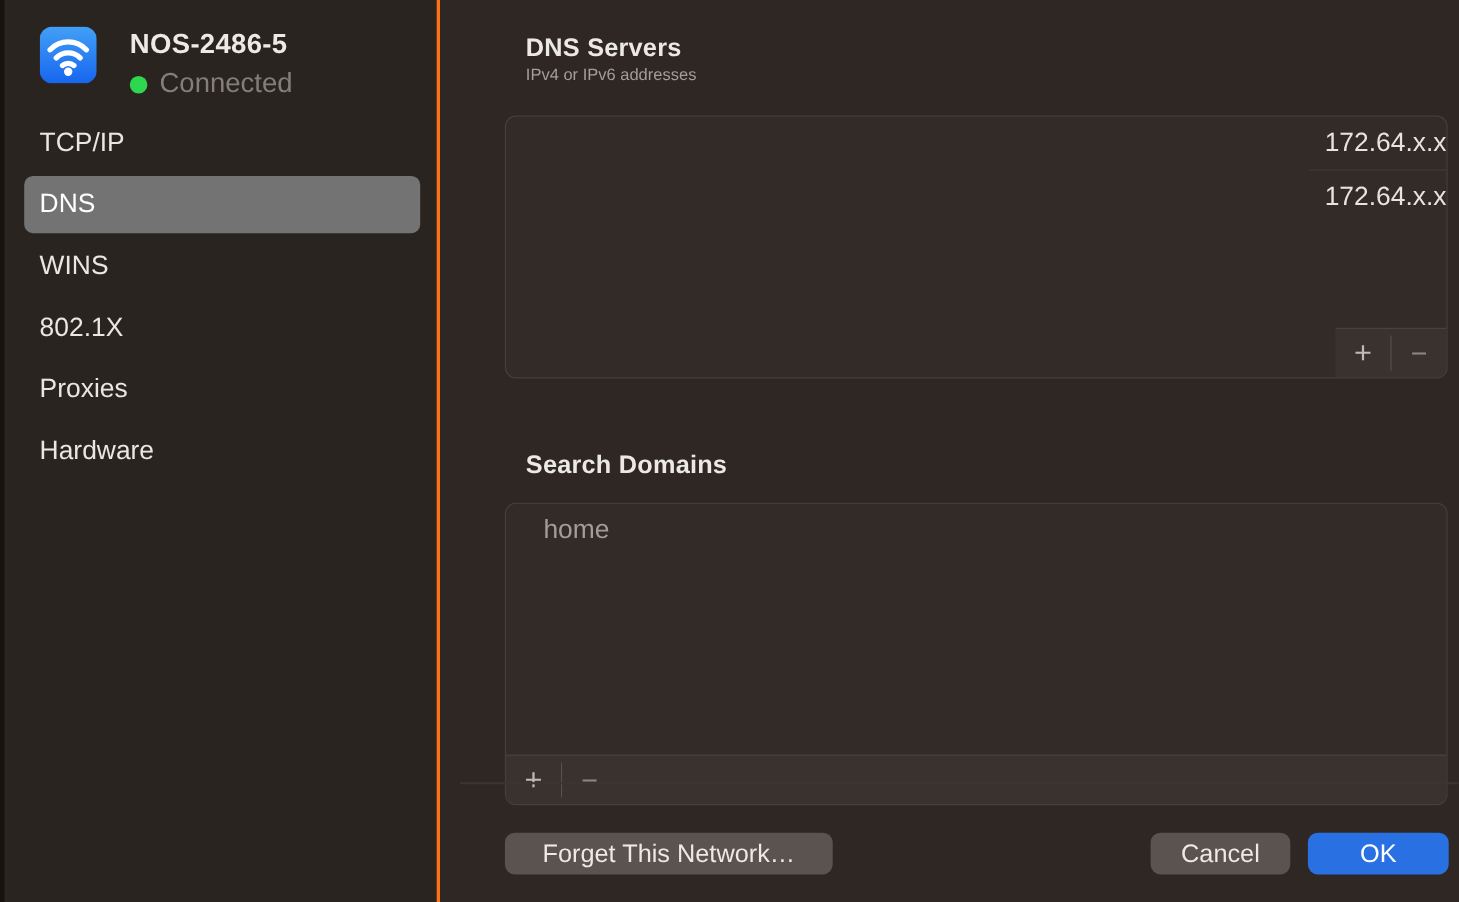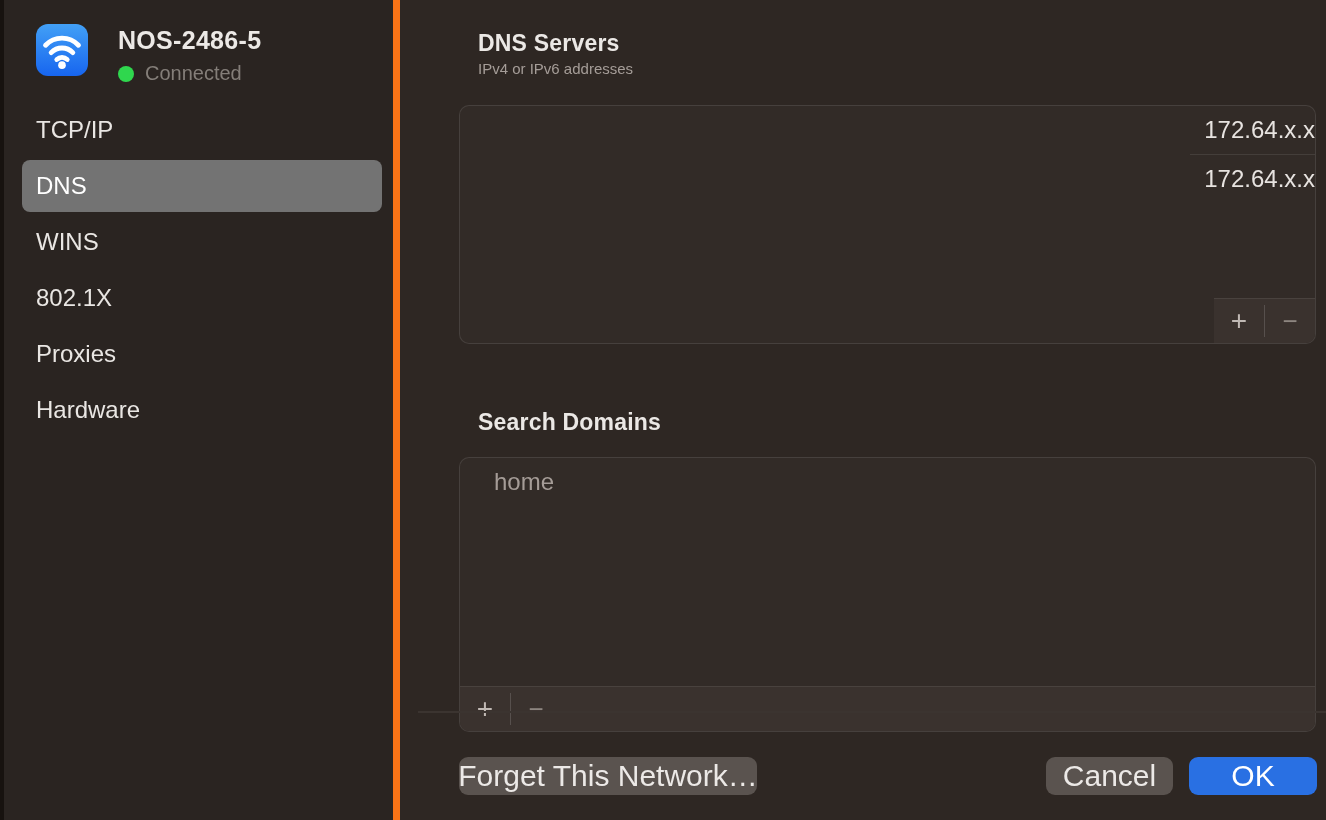--- a/index.html
+++ b/index.html
@@ -8,39 +8,39 @@
     font-family:"Liberation Sans","DejaVu Sans",sans-serif;
     background:#2e2723;
     color:#e7e3e0;
     position:relative;
   }
 
   
   .sidebar {
     position:absolute; left:0; top:0; width:400px; height:820px;
     background:#2a2421;
-    border-right:7px solid #f97316;
+    border-right:3px solid #f97316;
   }
   .window-edge {
     position:absolute; left:0; top:0; width:4px; height:820px;
     background:#17120f; z-index:5;
   }
   .net-header { position:absolute; left:36px; top:24px; display:flex; }
   .wifi-badge {
     width:52px; height:52px; border-radius:12px; overflow:hidden;
     flex:0 0 auto;
   }
   .net-titles { margin-left:30px; padding-top:2px; }
   .net-name { font-size:25px; font-weight:600; color:#ece9e6; letter-spacing:.3px; }
   .net-status { margin-top:7px; display:flex; align-items:center; }
   .status-dot {
     width:16px; height:16px; border-radius:50%; background:#2fd74e;
     margin-right:11px; flex:0 0 auto;
   }
-  .status-text { font-size:20px; color:#847e79; }
+  .status-text { font-size:25px; color:#847e79; }
 
   .side-list { position:absolute; left:22px; top:104px; width:360px; }
   .side-item {
     height:52px; display:flex; align-items:center;
     padding-left:14px; margin-bottom:4px;
     font-size:24px; color:#e9e6e3; border-radius:8px;
   }
   .side-item.selected { background:#737373; color:#ffffff; }
 
   
@@ -85,21 +85,21 @@
 
   .bottom-divider {
     position:absolute; left:0; top:711px; width:923px; height:2px;
     background:#3b3430;
   }
 
   
   .btn {
     position:absolute; top:757px; height:38px;
     display:flex; align-items:center; justify-content:center;
-    font-size:30px; color:#ece9e7;
+    font-size:23px; color:#ece9e7;
     background:#5a534f; border-radius:9px;
     padding:0 22px; white-space:nowrap;
   }
   .btn-forget { left:41px; width:298px; }
   .btn-cancel { left:628px; width:127px; }
   .btn-ok { left:771px; width:128px; background:#2970e3; color:#ffffff; }
 </style>
 </head>
 <body>
 

